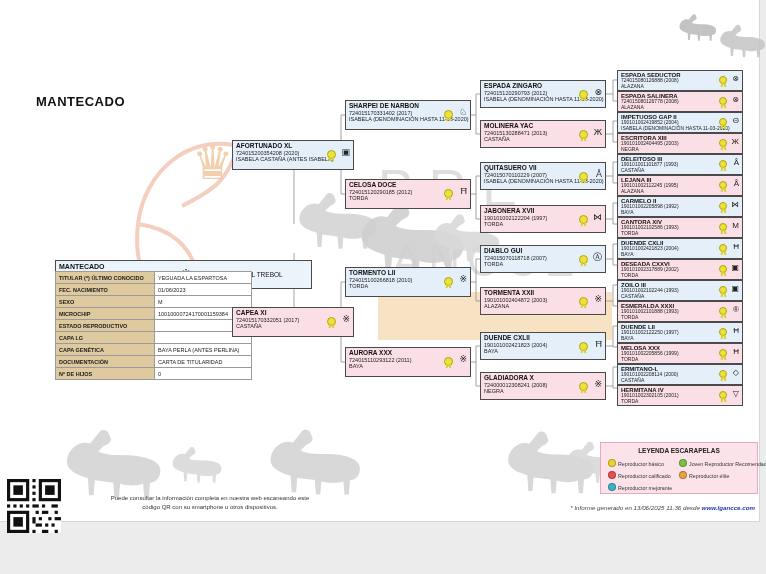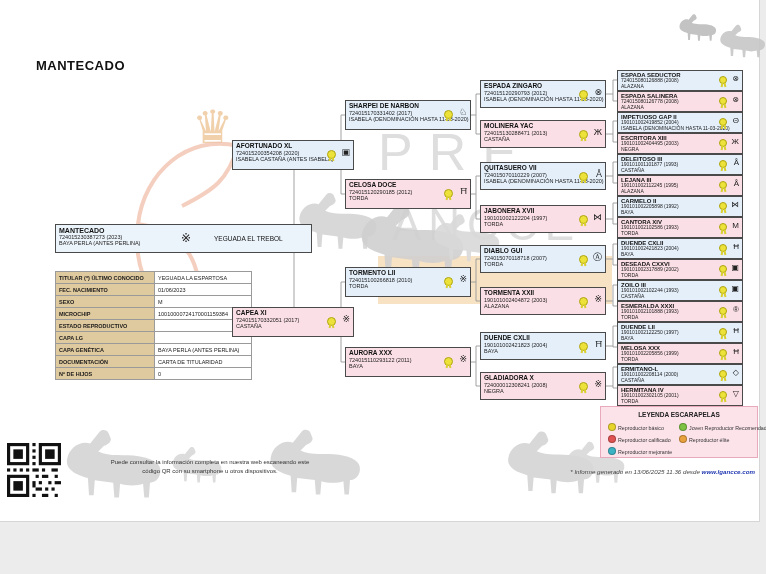--- a/index.html
+++ b/index.html
@@ -1,18 +1,18 @@
 <!DOCTYPE html>
 <html><head>
 <meta charset="utf-8">
 <style>
   html,body{margin:0;padding:0;background:#ececec;font-family:"Liberation Sans","DejaVu Sans",sans-serif;}
   #stage{position:relative;width:766px;height:574px;overflow:hidden;background:#ececec;}
   #page{position:absolute;left:0;top:0;width:759px;height:521px;background:#ffffff;border-right:1px solid #d6d6d6;border-bottom:1px solid #d6d6d6;}
-  .abs{position:absolute;}
+  .abs{position:absolute;margin-top:36px;}
   
   #doc-title{left:36px;top:58px;font-size:13px;font-weight:bold;color:#111;letter-spacing:.5px;}
   
   .wm{pointer-events:none;color:#dedede;}
   #wm-pre{left:378px;top:122px;font-size:52px;letter-spacing:16px;font-weight:500;}
   #wm-ancce{left:392px;top:200px;font-size:44px;letter-spacing:7px;font-weight:500;}
   #wm-lg-band{left:378px;top:256px;width:234px;height:48px;background:#f7ddba;opacity:.85;}
   #wm-lg{left:458px;top:258px;font-size:38px;font-weight:bold;letter-spacing:10px;color:#fff;}
   #wm-crown{left:192px;top:100px;font-size:46px;color:#f0cba4;opacity:.9;}
   

